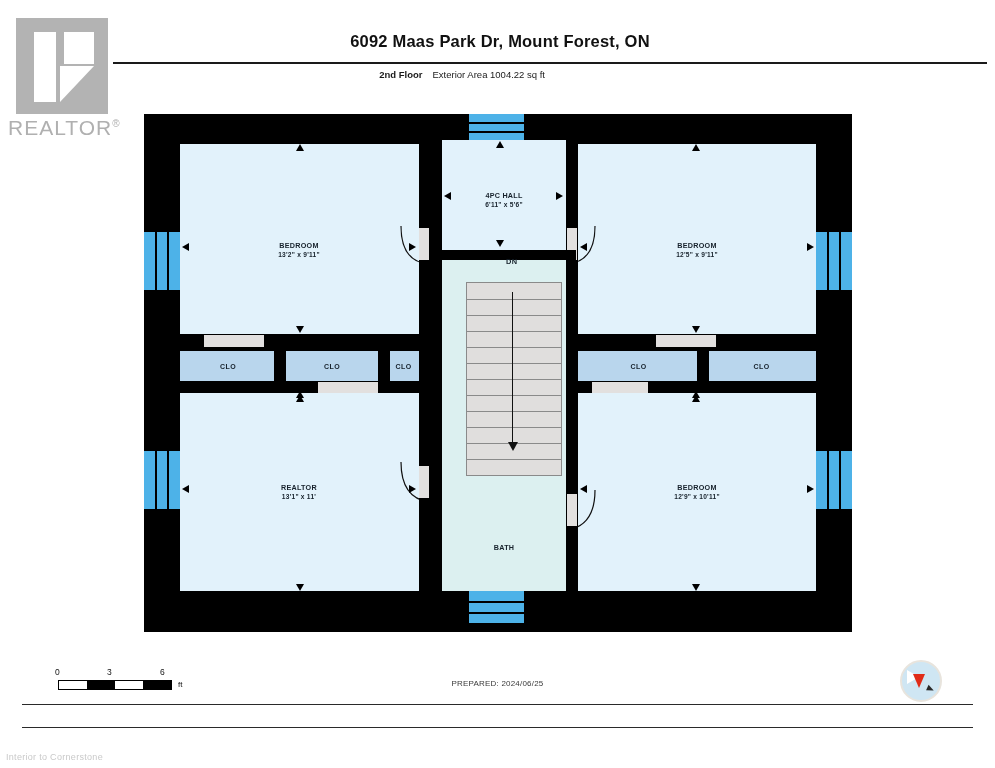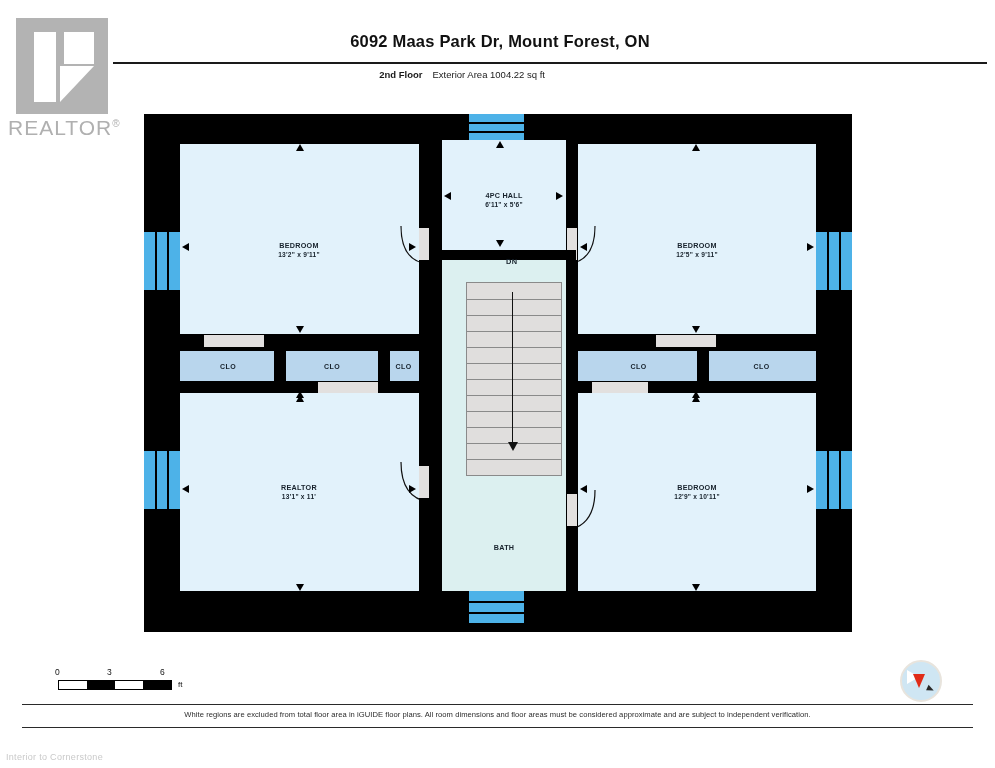--- a/index.html
+++ b/index.html
@@ -303,26 +303,26 @@
     <div class="stick" style="left:108px;">6</div>
     <div class="scale-bar">
       <div class="seg l" style="width:25%"></div>
       <div class="seg d" style="width:25%"></div>
       <div class="seg l" style="width:25%"></div>
       <div class="seg d" style="width:25%"></div>
     </div>
     <div class="sunit">ft</div>
   </div>
 
+  <div class="prepared">PREPARED: 2024/06/25</div>
 
   <div class="compass">
     <div class="compass-ring"></div>
     <div class="needle-w"></div>
     <div class="needle-r"></div>
     <div class="compass-tail"></div>
   </div>
 
   <div class="foot-rule"></div>
-  <div class="disclaimer">White regions are excluded from total floor area in iGUIDE floor plans. All room dimensions and floor areas must be considered approximate and are subject to independent verification.</div>
   <div class="foot-rule2"></div>
   <div class="licensed">Interior to Cornerstone</div>
 
 </div>
 
 </body></html>

